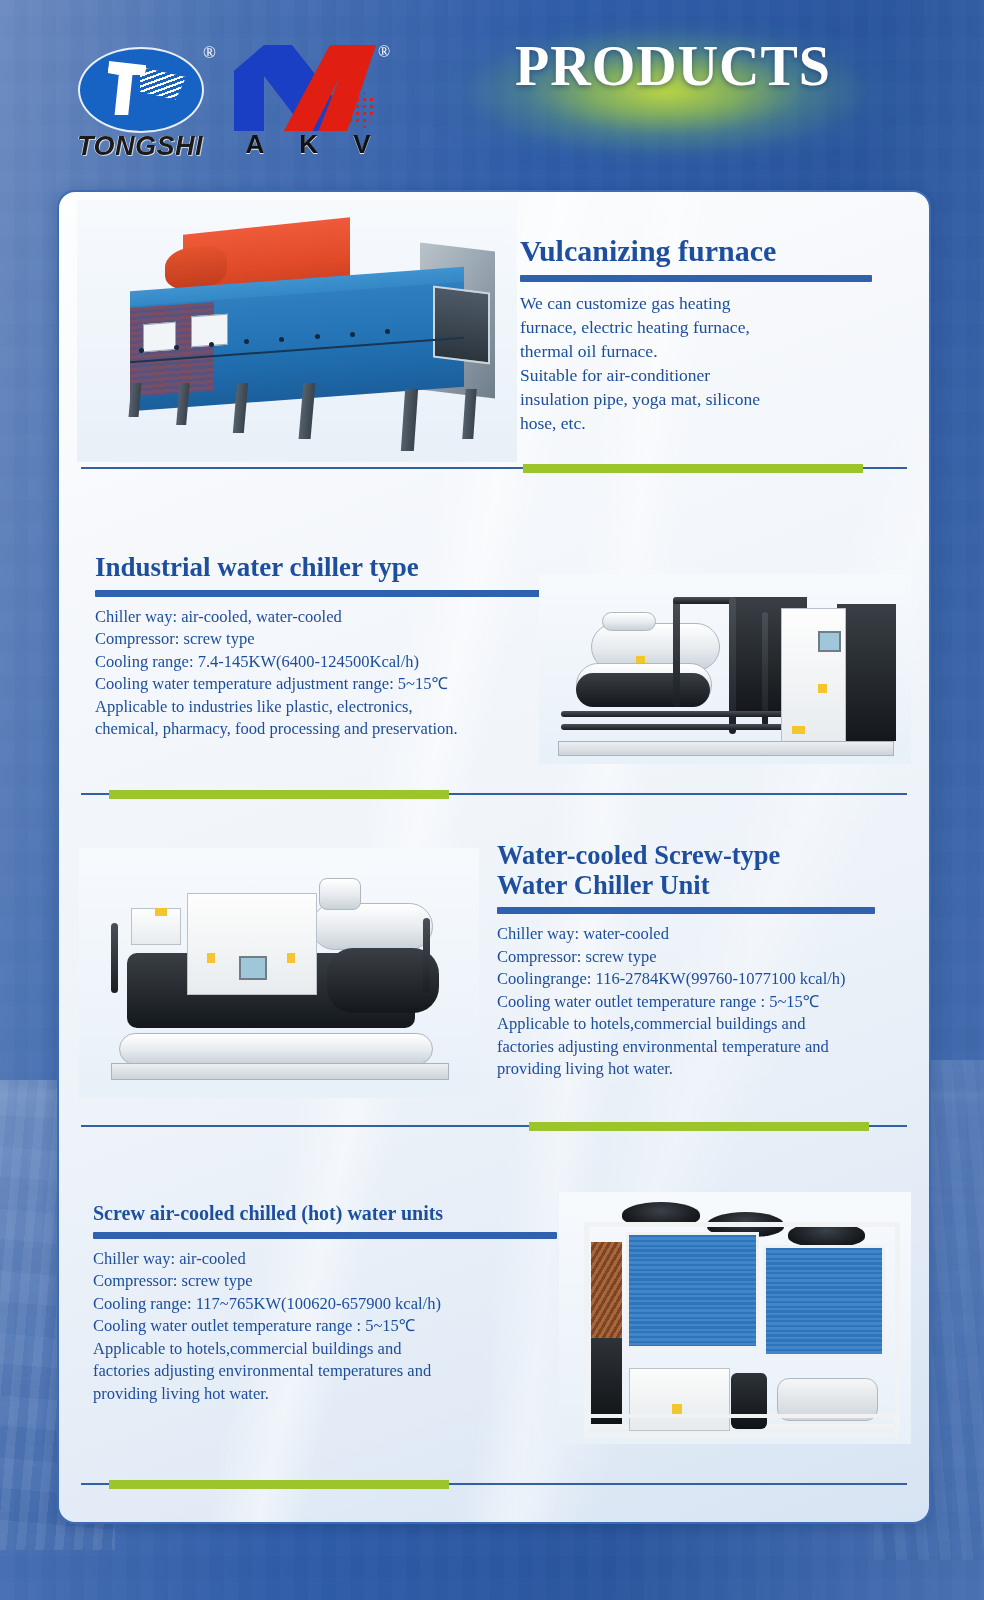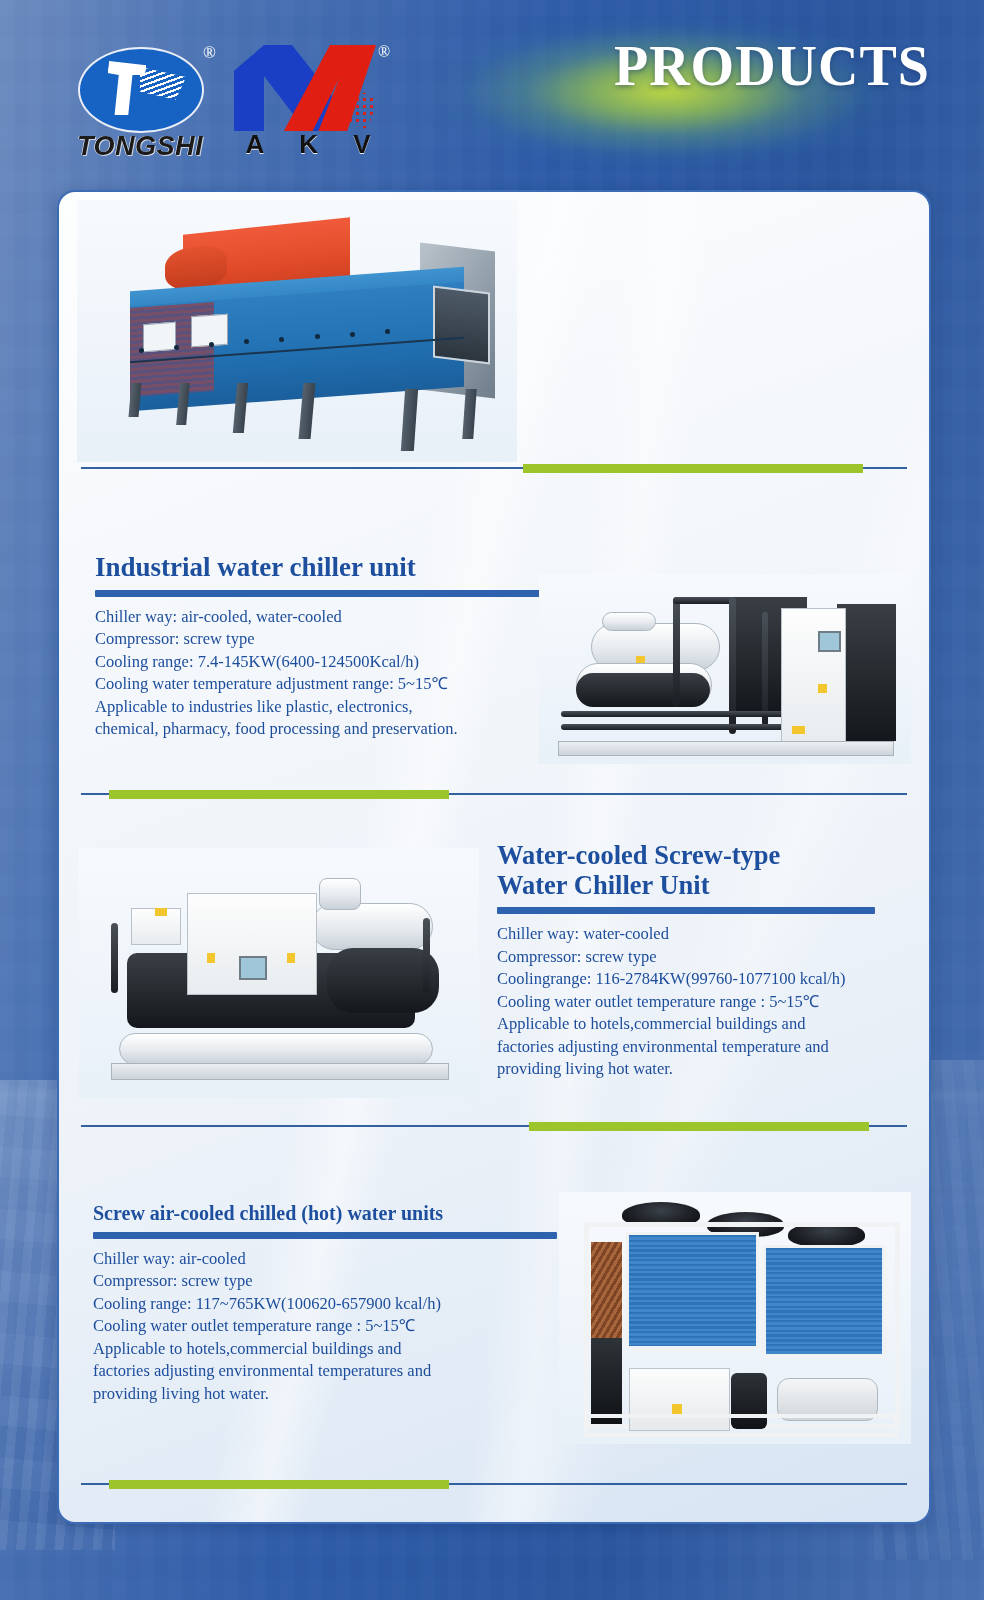--- a/index.html
+++ b/index.html
@@ -91,21 +91,21 @@
     position:absolute;left:0;top:84px;width:160px;display:flex;justify-content:space-around;
     font-family:"Liberation Sans",sans-serif;font-weight:bold;font-size:26px;color:#111;
     text-shadow:0 1px 0 #e4e9f2;
   }
   .main-title{
     position:absolute;left:400px;top:36px;width:530px;
     color:#fff;font-family:"Liberation Serif",serif;font-weight:bold;
     font-size:56px;line-height:60px;letter-spacing:1px;
     text-shadow:0 2px 5px rgba(20,45,95,.45);
   }
-  .main-title .l1{display:block;text-align:right;padding-left:16px;}
+  .main-title .l1{display:block;text-align:center;padding-left:16px;}
   .main-title .l2{display:block;text-align:right;padding-right:6px;}
 
   
   .panel{
     position:absolute;left:57px;top:190px;width:870px;height:1330px;
     border:2px solid #3b6cb5;border-radius:18px;overflow:hidden;
     background:
       linear-gradient(160deg,#fdfefe 0%,#f4f7fb 30%,#eef3f9 58%,#e2ebf6 82%,#d7e4f3 100%);
     box-shadow:0 2px 14px rgba(10,35,85,.25);
   }
@@ -247,28 +247,38 @@
         <div class="fz-bolt" style="left:70%;top:49.2%;"></div>
         <div class="fz-leg" style="left:12%;top:70%;width:10px;height:34px;transform:skewX(-5deg);"></div>
         <div class="fz-leg" style="left:23%;top:70%;width:10px;height:42px;transform:skewX(-5deg);"></div>
         <div class="fz-leg" style="left:36%;top:70%;width:11px;height:50px;transform:skewX(-5deg);"></div>
         <div class="fz-leg" style="left:51%;top:70%;width:12px;height:56px;transform:skewX(-5deg);"></div>
         <div class="fz-leg" style="left:74%;top:72%;width:13px;height:62px;transform:skewX(-4deg);"></div>
         <div class="fz-leg" style="left:88%;top:72%;width:11px;height:50px;transform:skewX(-4deg);"></div>
       </div>
     </div>
 
+    <div class="section" style="left:461px;top:42px;width:392px;">
+      <div class="heading" style="font-size:30px;">Vulcanizing furnace</div>
+      <div class="rule" style="width:352px;"></div>
+      <div class="body-text" style="font-size:17.5px;line-height:24px;">We can customize gas heating
+furnace, electric heating furnace,
+thermal oil furnace.
+Suitable for air-conditioner
+insulation pipe, yoga mat, silicone
+hose, etc.</div>
+    </div>
 
     <div class="divider" style="left:22px;top:272px;width:826px;">
       <div class="thin"></div>
       <div class="thick" style="left:442px;width:340px;"></div>
     </div>
 
     <div class="section" style="left:36px;top:360px;width:470px;">
-      <div class="heading" style="font-size:27px;">Industrial water chiller unit</div>
+      <div class="heading" style="font-size:27px;">Industrial water chiller type</div>
       <div class="rule" style="width:460px;"></div>
       <div class="body-text bold">Chiller way: air-cooled, water-cooled
 Compressor: screw type
 Cooling range: 7.4-145KW(6400-124500Kcal/h)
 Cooling water temperature adjustment range: 5~15℃
     Applicable to industries like plastic, electronics,
 chemical, pharmacy, food processing and preservation.</div>
     </div>
 
     <div class="section" style="left:480px;top:382px;width:372px;height:190px;">

